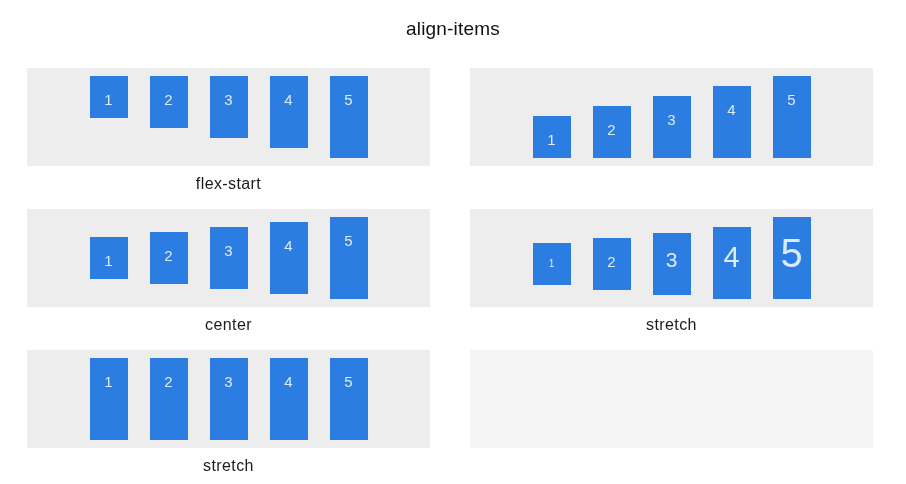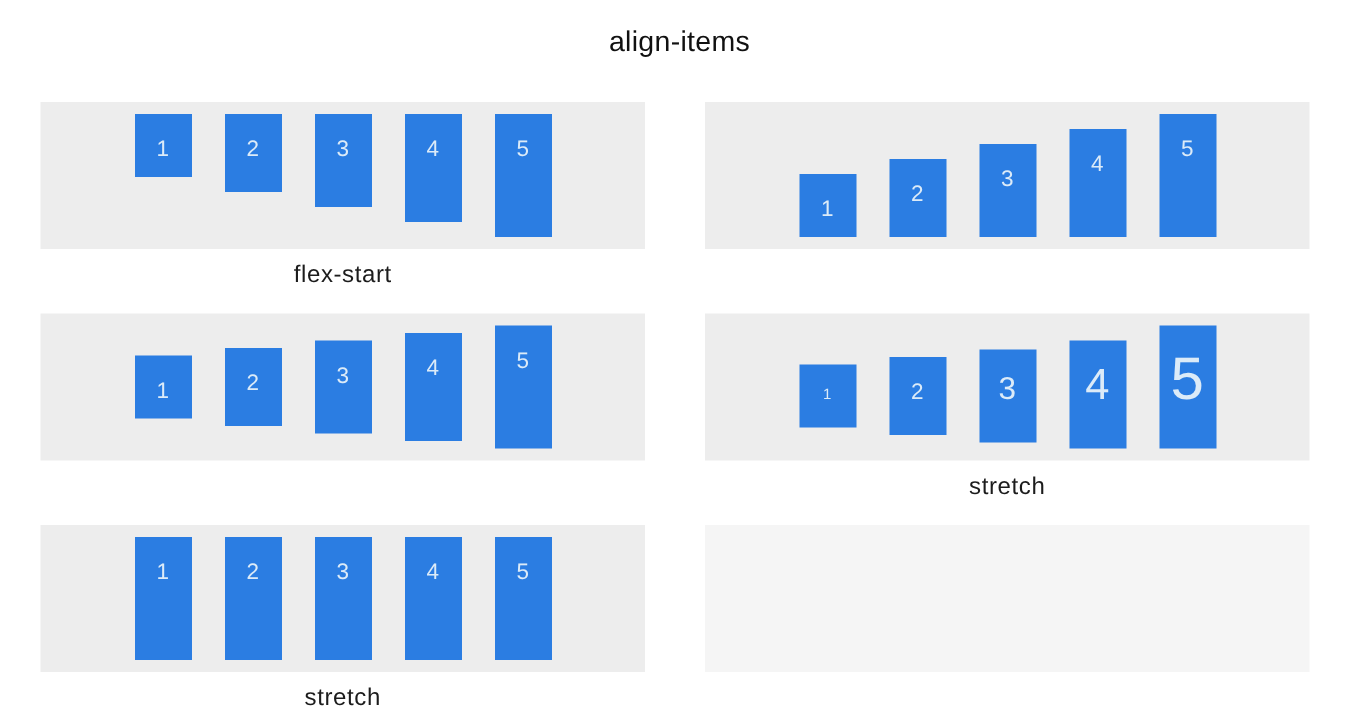--- a/index.html
+++ b/index.html
@@ -109,20 +109,21 @@
   </section>
 
   <section class="demo-section">
     <div class="panel align-center">
       <div class="box h1"><span>1</span></div>
       <div class="box h2"><span>2</span></div>
       <div class="box h3"><span>3</span></div>
       <div class="box h4"><span>4</span></div>
       <div class="box h5"><span>5</span></div>
     </div>
+    <div class="panel-label">center</div>
   </section>
 
   <section class="demo-section">
     <div class="panel align-baseline">
       <div class="box h1 fs1"><span>1</span></div>
       <div class="box h2 fs2"><span>2</span></div>
       <div class="box h3 fs3"><span>3</span></div>
       <div class="box h4 fs4"><span>4</span></div>
       <div class="box h5 fs5"><span>5</span></div>
     </div>

